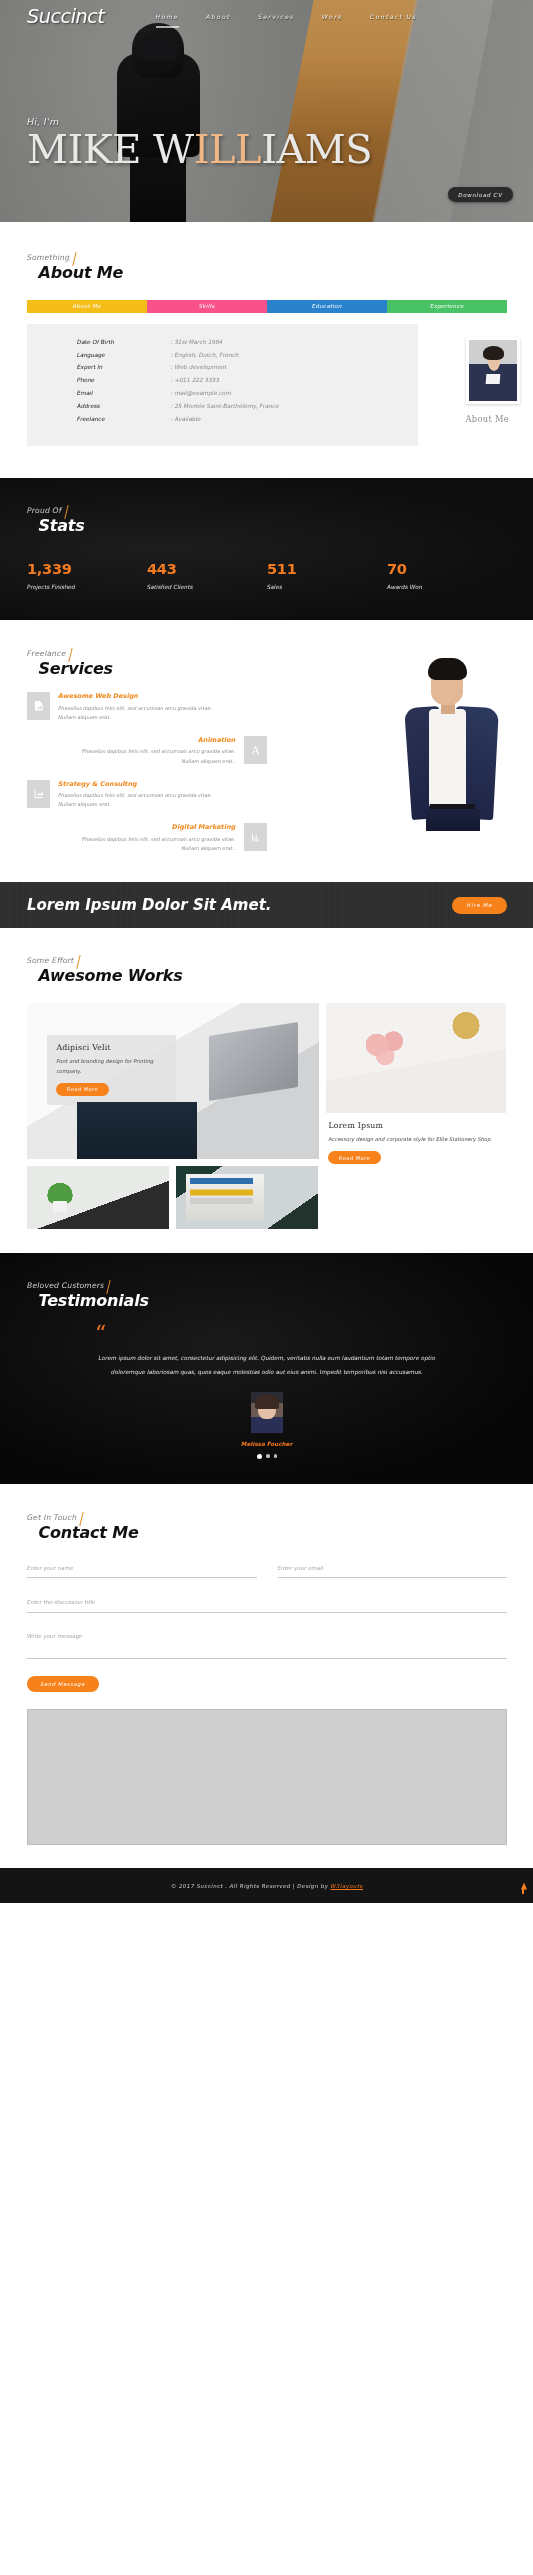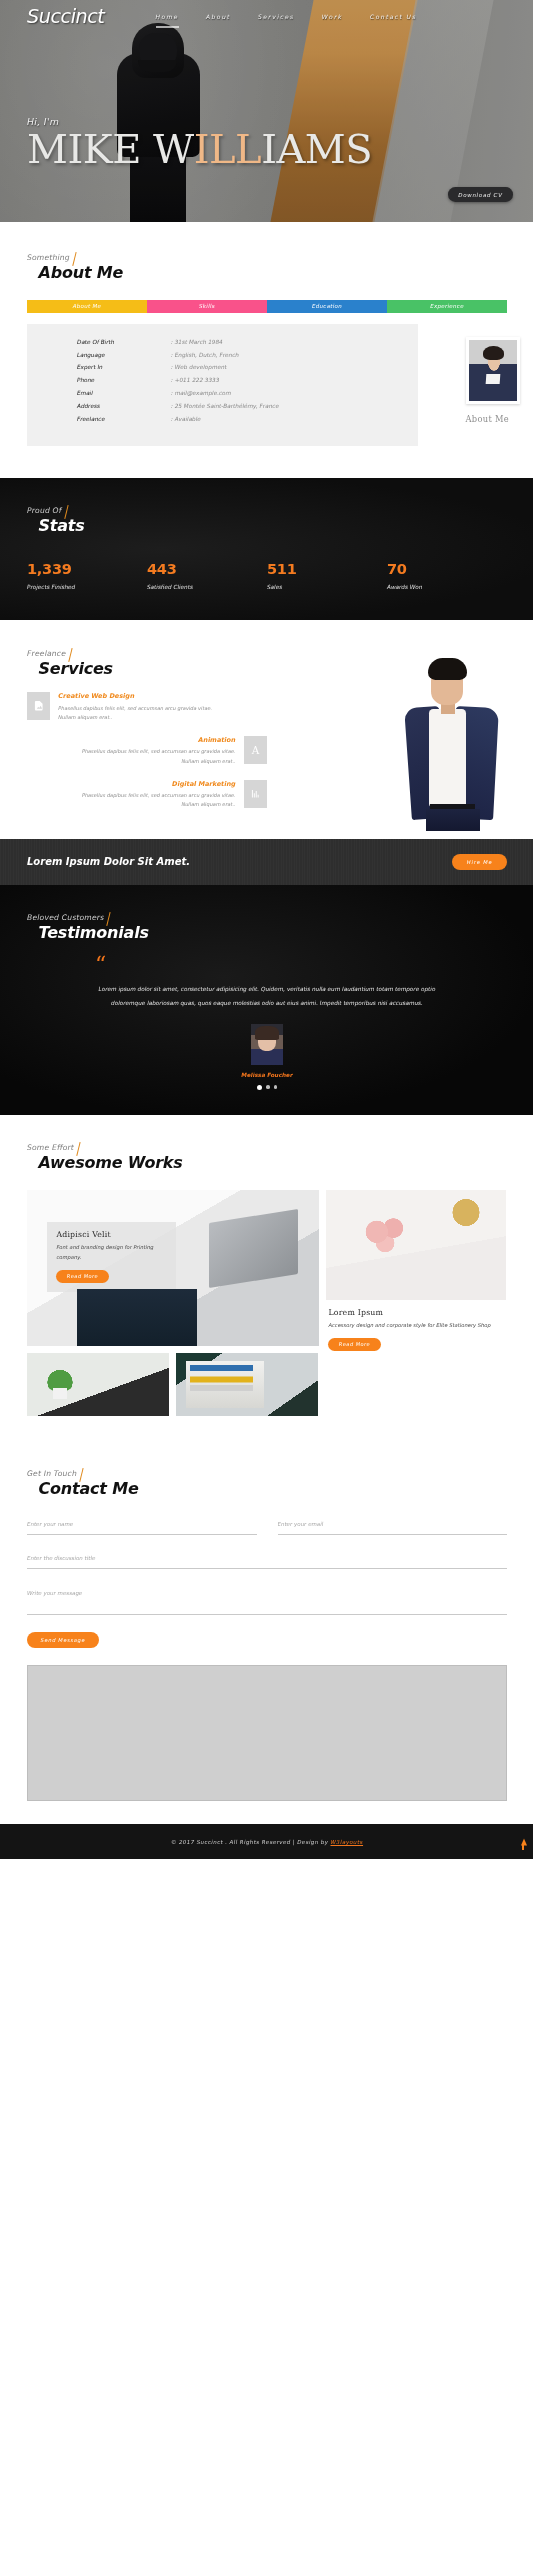--- a/index.html
+++ b/index.html
@@ -242,21 +242,21 @@
 
   
   .cta {
     height:46px; background:#2e2e2e;
     background-image: repeating-linear-gradient(90deg, rgba(255,255,255,.018) 0 1px, transparent 1px 2.6px);
     display:flex; align-items:center;
   }
   .cta-inner { width:480px; margin:0 auto; display:flex; align-items:center; justify-content:space-between; }
   .cta-text {
     font-family:"DejaVu Sans", sans-serif; font-style:italic; font-weight:bold;
-    font-size:10px; color:#fff;
+    font-size:15px; color:#fff;
   }
   .btn-orange {
     background:#f7821b; color:#fff; border:0; border-radius:9.4px;
     padding:5.2px 14.6px; font-size:5.2px; font-style:italic; letter-spacing:0.8px;
     cursor:pointer; font-family:"DejaVu Sans", sans-serif;
   }
 
   
   .works { background:#fff; padding:27px 0 24px; }
   .works-grid { margin-top:17.7px; display:flex; gap:7.3px; }
@@ -508,35 +508,46 @@
       <div class="heading">Services</div>
 
       <div class="svc-left">
         <div class="svc">
           <div class="svc-icon">
             <svg viewBox="0 0 24 24">
                 <path d="M14 2H6a2 2 0 0 0-2 2v16a2 2 0 0 0 2 2h12a2 2 0 0 0 2-2V8l-6-6zm-6 16l3-4 2 2.5L16 12l3 6H8z"></path>
               </svg>
           </div>
           <div>
-            <div class="svc-title">Creative Web Design</div>
+            <div class="svc-title">Awesome Web Design</div>
             <div class="svc-text">Phasellus dapibus felis elit, sed accumsan arcu gravida vitae. Nullam aliquam erat..</div>
           </div>
         </div>
 
         <div class="svc alt">
           <div class="svc-icon">
               <span class="letter">A</span>
             </div>
           <div>
             <div class="svc-title">Animation</div>
             <div class="svc-text">Phasellus dapibus felis elit, sed accumsan arcu gravida vitae. Nullam aliquam erat..</div>
           </div>
         </div>
 
+        <div class="svc">
+          <div class="svc-icon">
+            <svg viewBox="0 0 24 24">
+                <path d="M3 3v18h18v-2H5V3H3zm5 12l4-5 3 3 5-7v9H8z"></path>
+              </svg>
+          </div>
+          <div>
+            <div class="svc-title">Strategy &amp; Consultng</div>
+            <div class="svc-text">Phasellus dapibus felis elit, sed accumsan arcu gravida vitae. Nullam aliquam erat..</div>
+          </div>
+        </div>
 
         <div class="svc alt">
           <div class="svc-icon">
             <svg viewBox="0 0 24 24">
                 <path d="M4 4h2v16H4zm4 7h2v9H8zm4-5h2v14h-2zm4 8h2v6h-2z"></path>
               </svg>
           </div>
           <div>
             <div class="svc-title">Digital Marketing</div>
             <div class="svc-text">Phasellus dapibus felis elit, sed accumsan arcu gravida vitae. Nullam aliquam erat..</div>
@@ -554,71 +565,71 @@
         <div class="p-hair"></div>
       <div class="p-belt"></div>
         <div class="p-pants"></div>
     </div>
   </section>
 
   <section class="cta">
     <div class="cta-inner">
       <div class="cta-text">Lorem Ipsum Dolor Sit Amet.</div>
       <button class="btn-orange">Hire Me</button>
+    </div>
+  </section>
+
+  <section class="sec works">
+    <div class="sec-inner">
+      <div class="eyebrow">Some Effort</div>
+      <div class="heading">Awesome Works</div>
+
+      <div class="works-grid">
+        <div class="works-col-l">
+          <div class="ph ph-desk">
+            <div class="work-overlay">
+              <div class="work-title">Adipisci Velit</div>
+              <div class="work-desc">Font and branding design for Printing company.</div>
+              <button class="btn-read">Read More</button>
+            </div>
+          </div>
+          <div class="works-row2">
+            <div class="ph ph-plant"></div>
+            <div class="ph ph-laptop"></div>
+          </div>
+        </div>
+
+        <div class="works-col-r">
+          <div class="ph ph-flowers"></div>
+          <div class="work-card-body">
+            <div class="works-footer-title">Lorem Ipsum</div>
+            <div class="work-desc">Accessory design and corporate style for Elite Stationery Shop</div>
+            <button class="btn-read">Read More</button>
+          </div>
+        </div>
+      </div>
     </div>
   </section>
 
   <section class="sec testi dark">
     <div class="sec-inner">
       <div class="eyebrow">Beloved Customers</div>
       <div class="heading">Testimonials</div>
       <div class="quote-mark">“</div>
       <div class="testi-text">Lorem ipsum dolor sit amet, consectetur adipisicing elit. Quidem, veritatis nulla eum laudantium totam tempore optio doloremque laboriosam quas, quos eaque molestias odio aut eius animi. Impedit temporibus nisi accusamus.</div>
       <div class="testi-avatar"></div>
       <div class="testi-name">Melissa Foucher</div>
       <div class="dots">
         <span class="dot on"></span>
         <span class="dot"></span>
         <span class="dot"></span>
       </div>
     </div>
   </section>
 
-  <section class="sec works">
-    <div class="sec-inner">
-      <div class="eyebrow">Some Effort</div>
-      <div class="heading">Awesome Works</div>
-
-      <div class="works-grid">
-        <div class="works-col-l">
-          <div class="ph ph-desk">
-            <div class="work-overlay">
-              <div class="work-title">Adipisci Velit</div>
-              <div class="work-desc">Font and branding design for Printing company.</div>
-              <button class="btn-read">Read More</button>
-            </div>
-          </div>
-          <div class="works-row2">
-            <div class="ph ph-plant"></div>
-            <div class="ph ph-laptop"></div>
-          </div>
-        </div>
-
-        <div class="works-col-r">
-          <div class="ph ph-flowers"></div>
-          <div class="work-card-body">
-            <div class="works-footer-title">Lorem Ipsum</div>
-            <div class="work-desc">Accessory design and corporate style for Elite Stationery Shop</div>
-            <button class="btn-read">Read More</button>
-          </div>
-        </div>
-      </div>
-    </div>
-  </section>
-
   <section class="sec contact">
     <div class="sec-inner">
       <div class="eyebrow">Get In Touch</div>
       <div class="heading">Contact Me</div>
 
       <div class="form-row">
         <div class="fld">
           <input type="text" placeholder="Enter your name" style="">
         </div>
         <div class="fld">

